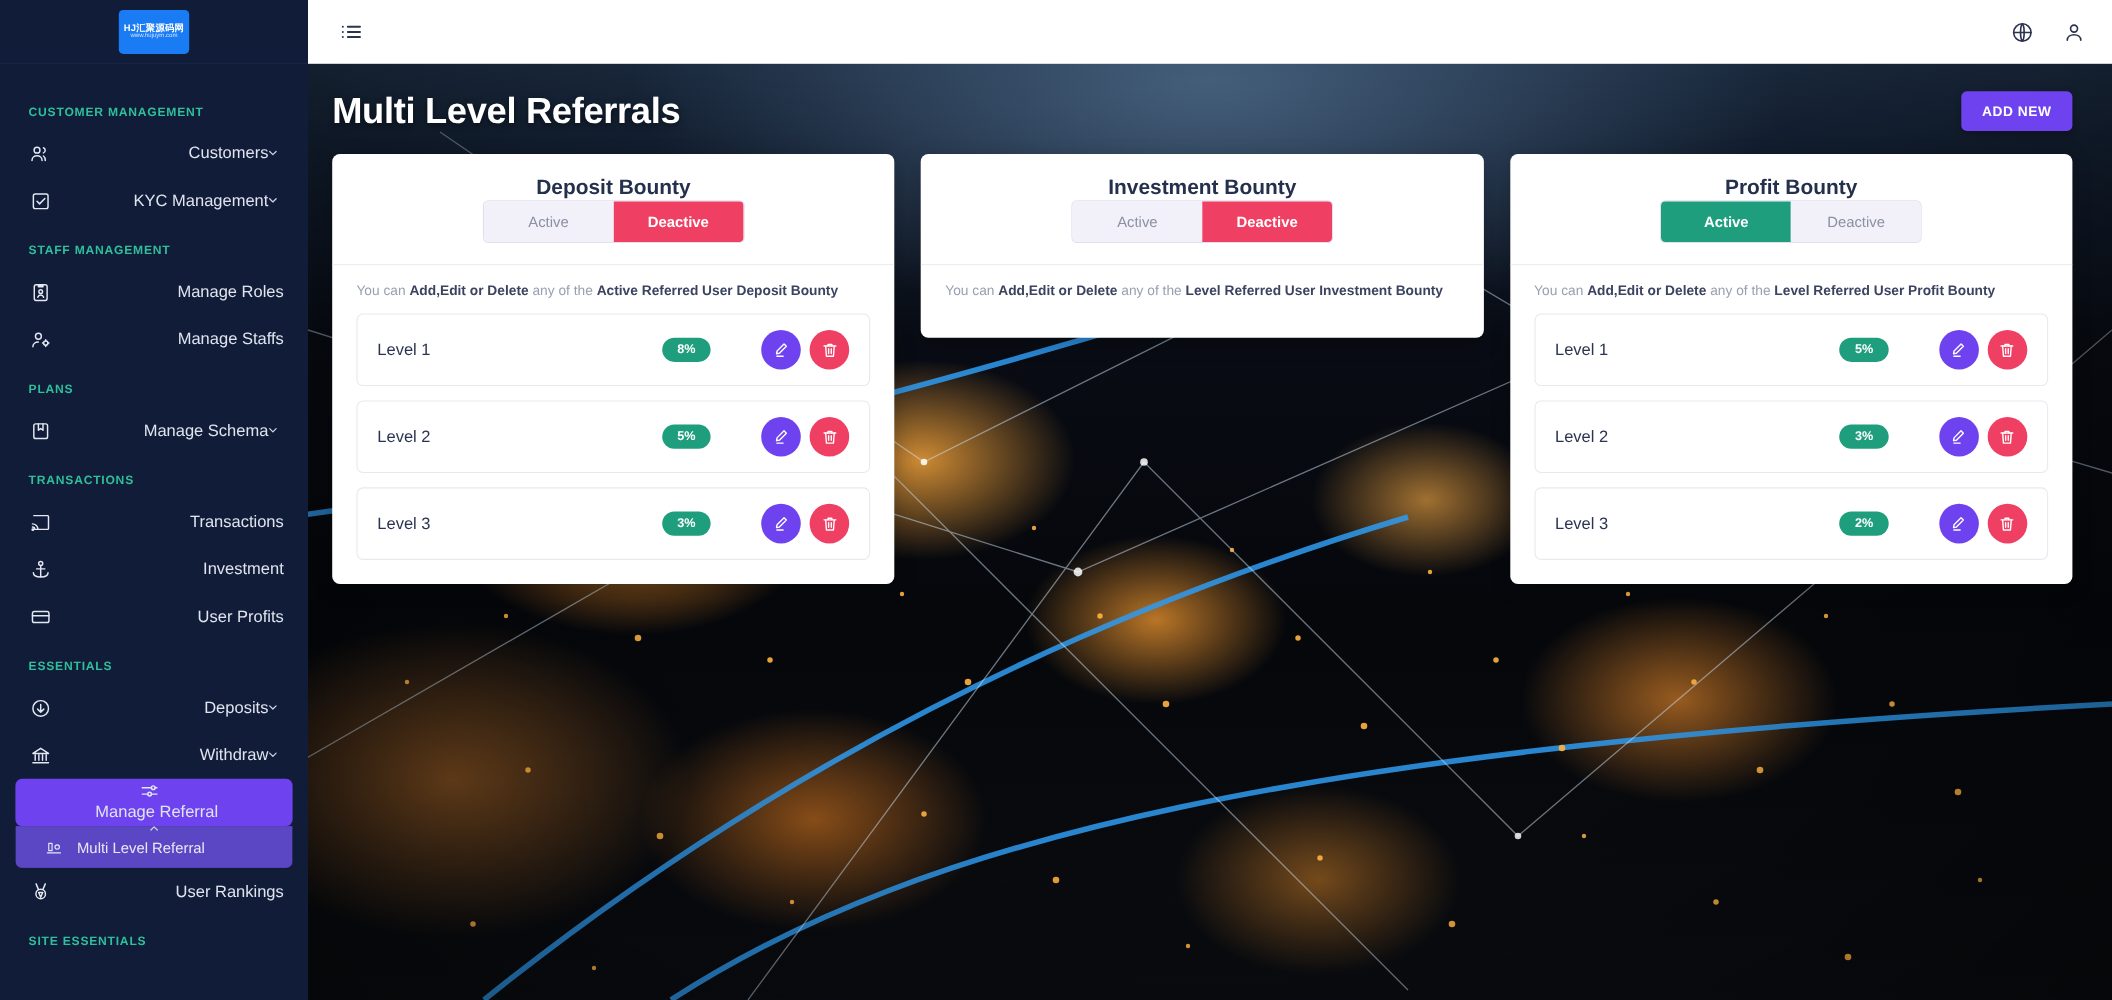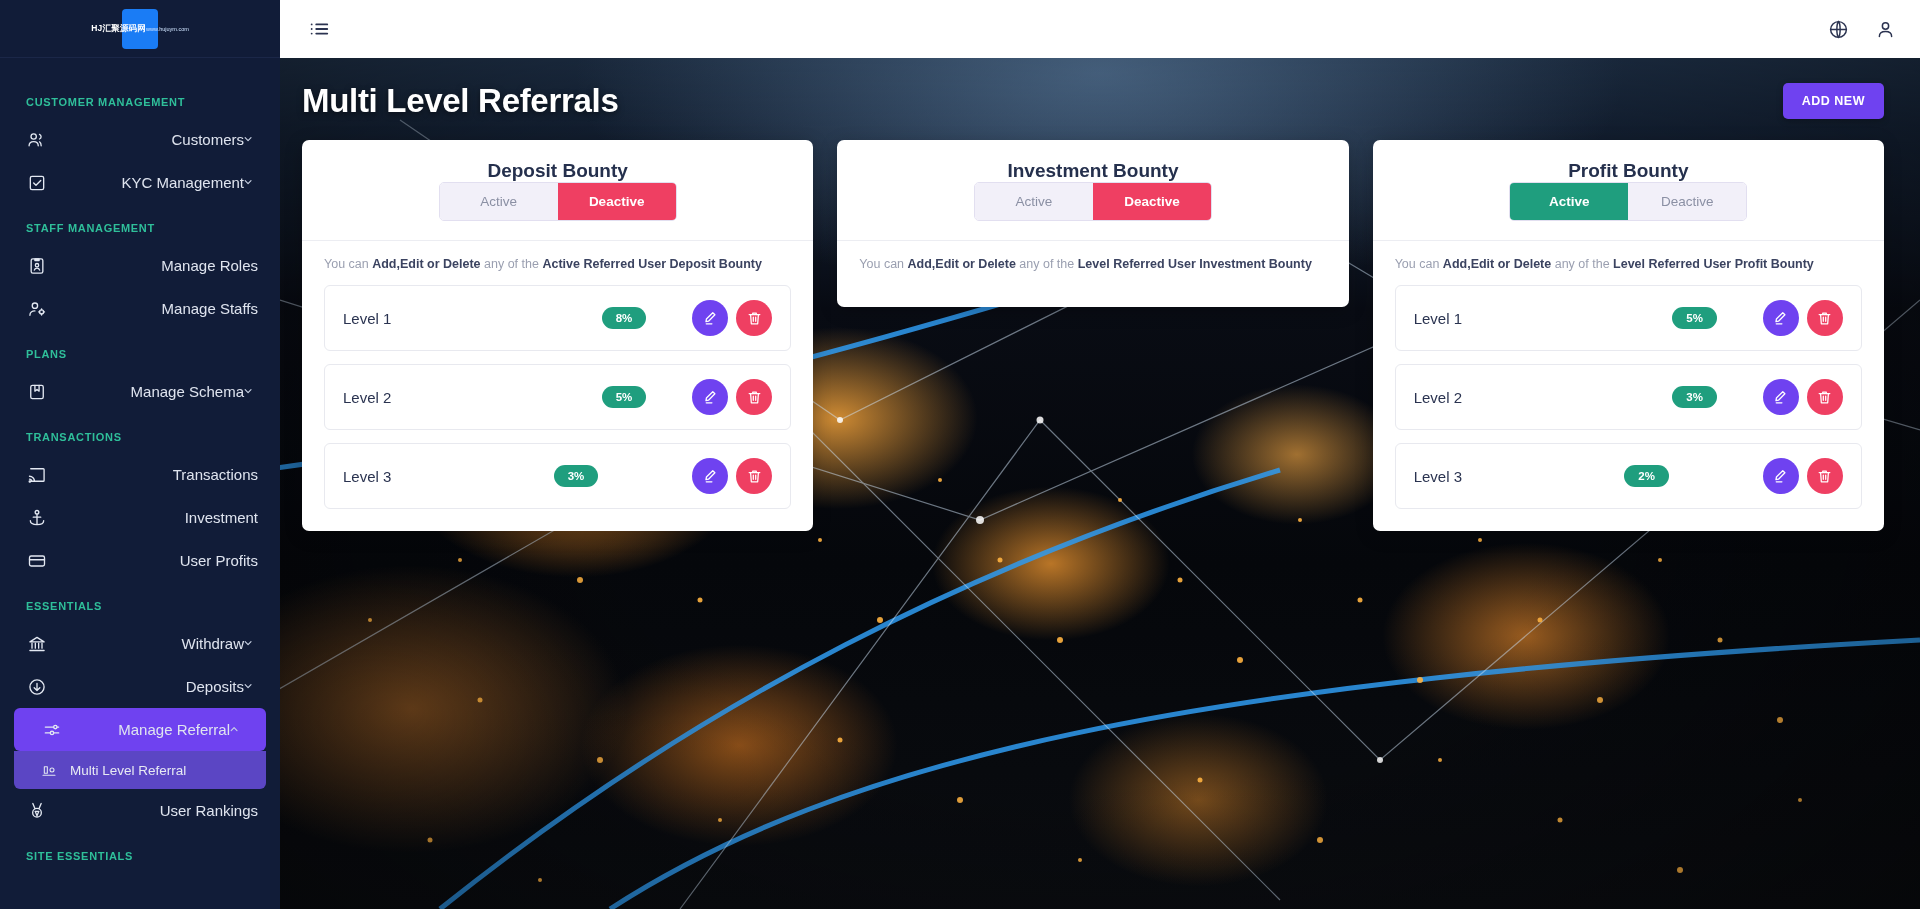--- a/index.html
+++ b/index.html
@@ -21,24 +21,24 @@
     position: relative;
     overflow: hidden;
     z-index: 30;
   }
   .logo-wrap {
     height: 58px;
     display: flex; align-items: center; justify-content: center;
     border-bottom: 1px solid #1b2748;
   }
   .logo {
-    width: 36px; height: 40px;
+    width: 64px; height: 40px;
     background: #1a7cf5;
     border-radius: 4px;
-    display: flex; flex-direction: row;
+    display: flex; flex-direction: column;
     align-items: center; justify-content: center;
     line-height: 1;
   }
   .logo-main {
     color: #fff; font-size: 8.5px; font-weight: bold;
     letter-spacing: .2px; white-space: nowrap;
   }
   .logo-sub {
     color: #cfe4ff; font-size: 5.5px; margin-top: 2px; white-space: nowrap;
   }
@@ -73,20 +73,21 @@
   .chev { width: 14px; height: 14px; flex: 0 0 14px; }
   .chev svg { width: 14px; height: 14px; stroke: #c9d2e4; fill: none; stroke-width: 2;
     stroke-linecap: round; stroke-linejoin: round; }
 
   .nav-item.active {
     background: #6f42f0;
     margin: 0 14px;
     padding-left: 27px;
     border-radius: 6px;
     width: calc(100% - 28px);
+    flex-direction: column;
   }
   .submenu {
     background: #28325a;
     margin: 0 14px;
     border-radius: 0 0 6px 6px;
     overflow: hidden;
   }
   .sub-item {
     display: flex; align-items: center;
     height: 38px;
@@ -211,21 +212,21 @@
   .hint b { color: #3b4360; font-weight: bold; }
 
   .level-row {
     display: flex; align-items: center;
     border: 1px solid #e8e9ef;
     border-radius: 6px;
     padding: 14px 18px;
     margin-bottom: 13px;
     min-height: 62px;
   }
-  .level-row:last-child { margin-bottom: 0; gap: 48px; }
+  .level-row:last-child { margin-bottom: 0; }
   .level-name { font-size: 15px; color: #2a3350; font-weight: normal; flex: 1; }
   .pct {
     background: #1f9e7e; color: #fff;
     font-size: 11.5px; font-weight: bold;
     padding: 5px 14px; border-radius: 20px;
     min-width: 44px; text-align: center;
     margin-right: 46px;
   }
   .acts { display: flex; gap: 8px; }
   .icon-btn {
@@ -339,37 +340,37 @@
               <rect x="3" y="6" width="18" height="12" rx="2"></rect>
               <path d="M3 10.5h18"></path>
             </svg>
           </span>
           <span class="nav-label">User Profits</span>
         </div>
         <div class="nav-section">ESSENTIALS</div>
         <div class="nav-item">
           <span class="ico">
             <svg viewBox="0 0 24 24" class="">
-              <path d="M3.5 9.5h17L12 4 3.5 9.5z"></path>
-              <path d="M6 11v6M10 11v6M14 11v6M18 11v6M3.5 19.8h17"></path>
-            </svg>
-          </span>
-          <span class="nav-label">Withdraw</span>
+              <circle cx="12" cy="12" r="8.5"></circle>
+              <path d="M12 7.8v8.4M8.6 12.8L12 16.2l3.4-3.4"></path>
+            </svg>
+          </span>
+          <span class="nav-label">Deposits</span>
           <span class="chev"><svg viewBox="0 0 24 24" class="">
               <path d="M4 8l5 5 5-5" transform="translate(-2,0)"></path>
             </svg></span>
         </div>
         <div class="nav-item">
           <span class="ico">
             <svg viewBox="0 0 24 24" class="">
-              <circle cx="12" cy="12" r="8.5"></circle>
-              <path d="M12 7.8v8.4M8.6 12.8L12 16.2l3.4-3.4"></path>
-            </svg>
-          </span>
-          <span class="nav-label">Deposits</span>
+              <path d="M3.5 9.5h17L12 4 3.5 9.5z"></path>
+              <path d="M6 11v6M10 11v6M14 11v6M18 11v6M3.5 19.8h17"></path>
+            </svg>
+          </span>
+          <span class="nav-label">Withdraw</span>
           <span class="chev"><svg viewBox="0 0 24 24" class="">
               <path d="M4 8l5 5 5-5" transform="translate(-2,0)"></path>
             </svg></span>
         </div>
         <div class="nav-item active">
           <span class="ico">
             <svg viewBox="0 0 24 24" class="">
               <path d="M4 8.5h10M18 8.5h2M4 15.5h6M14 15.5h6"></path>
               <circle cx="16" cy="8.5" r="2"></circle>
               <circle cx="12" cy="15.5" r="2"></circle>

